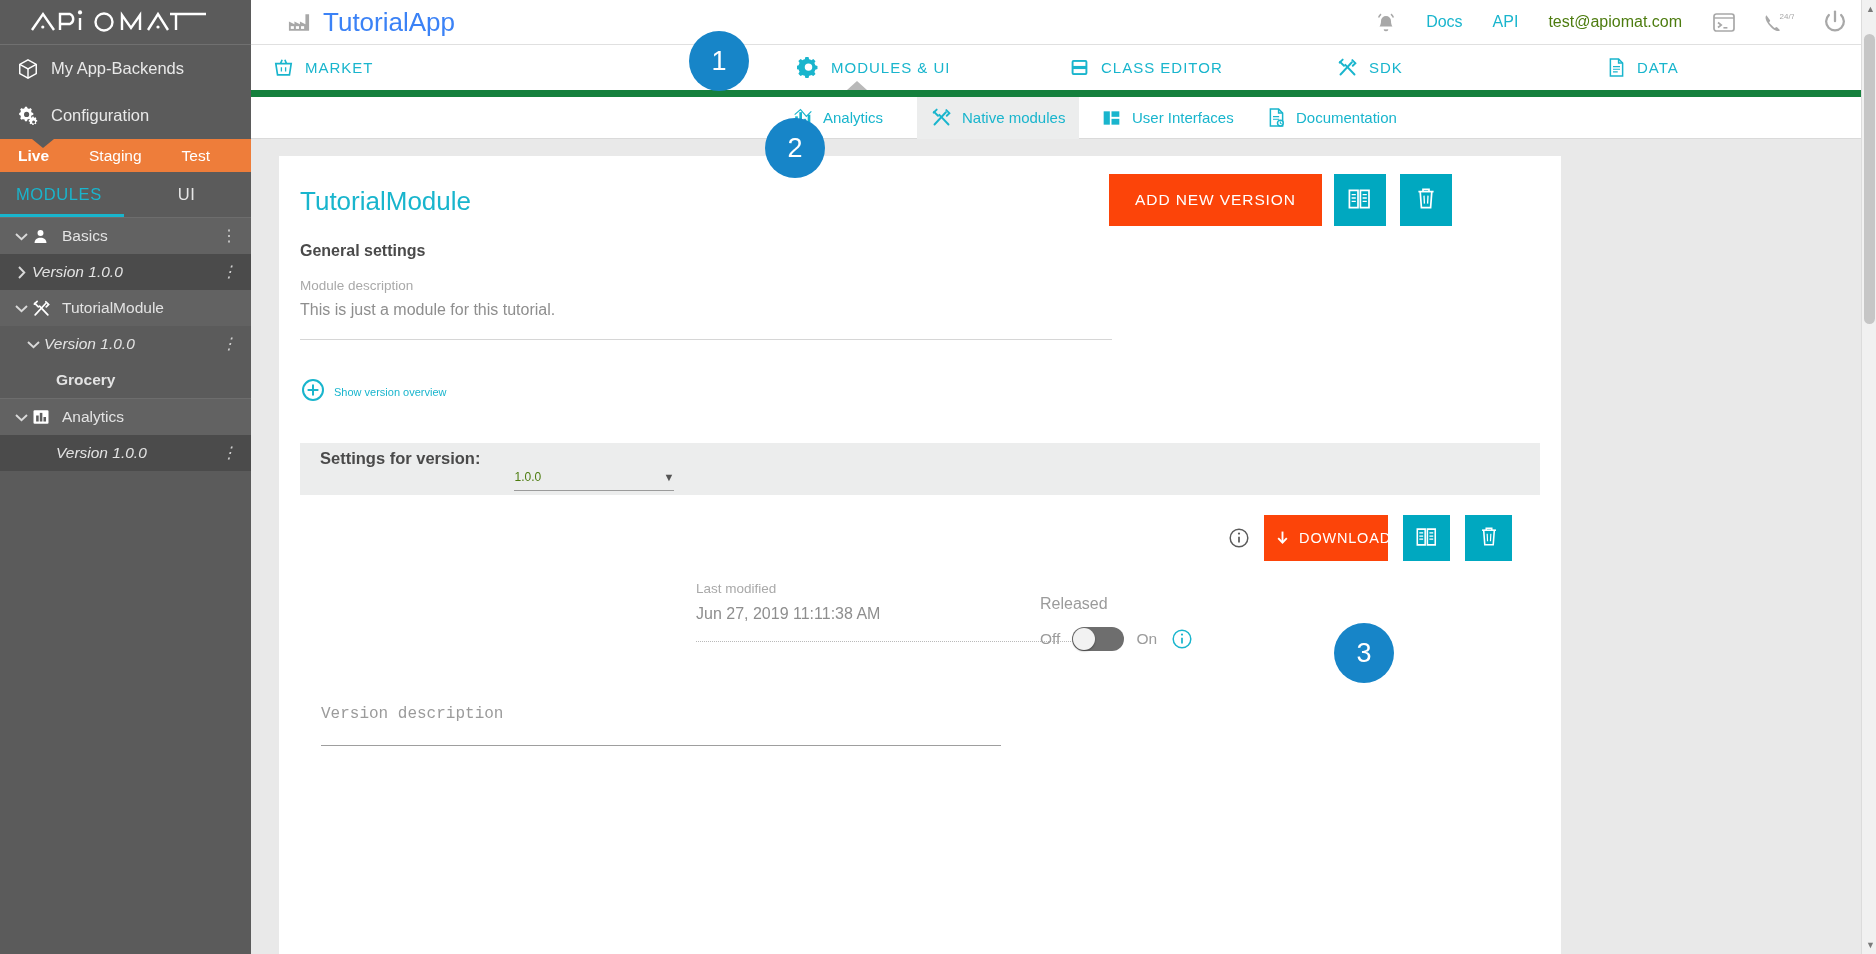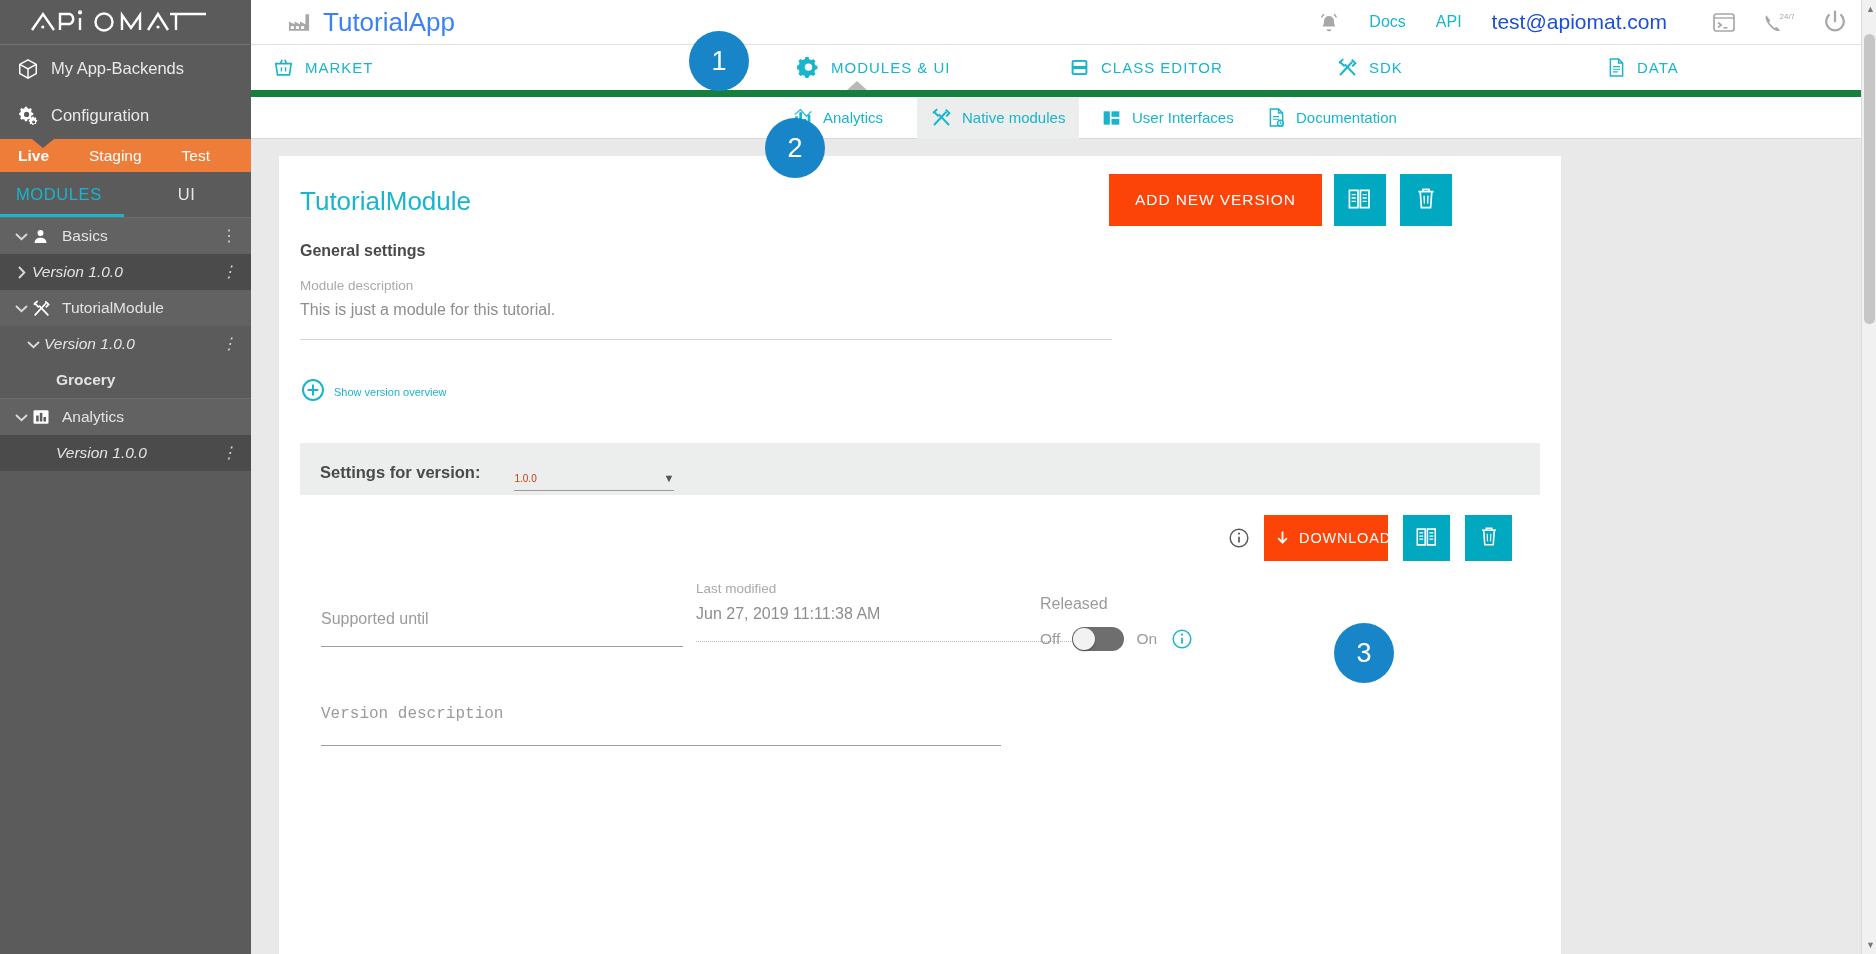--- a/index.html
+++ b/index.html
@@ -46,21 +46,21 @@
   .tree-sep { height: 1px; background: #6d6d6d; }
 
   
   .right { flex: 1; height: 954px; display: flex; flex-direction: column; background: #e9e9e9; position: relative; }
 
   .topbar { height: 45px; background: #ffffff; display: flex; align-items: center; border-bottom: 1px solid #e0e0e0; }
   .app-title { display: flex; align-items: center; margin-left: 37px; color: #3b82f6; font-size: 26px; }
   .app-title .ic { margin-right: 13px; display: flex; }
   .topbar .spacer { flex: 1; }
   .tb-item { color: #19b5cd; font-size: 16px; margin-right: 30px; }
-  .tb-mail { color: #1d4ed8; font-size: 21px; margin-right: 45px; }
+  .tb-mail { color: #4d7c0f; font-size: 16px; margin-right: 30px; }
   .tb-ic { margin-right: 28px; display: flex; align-items: center; }
 
   .mainnav { height: 52px; background: #ffffff; display: flex; align-items: center; position: relative; border-bottom: 7px solid #15803d; }
   .mainnav-item { display: flex; align-items: center; color: #19b5cd; font-size: 15px; letter-spacing: 1px; position: absolute; }
   .mainnav-item .ic { margin-right: 11px; display: flex; align-items: center; }
   .nav-caret { position: absolute; bottom: 0; width: 0; height: 0;
      border-left: 10px solid transparent; border-right: 10px solid transparent; border-bottom: 9px solid #b9b9b9; }
 
   .subnav { height: 42px; background: #ffffff; display: flex; align-items: center; position: relative; border-bottom: 1px solid #dadada; }
   .subnav-item { display: flex; align-items: center; color: #19b5cd; font-size: 15px; position: absolute; height: 42px; padding: 0 14px; }
@@ -85,24 +85,24 @@
 
   .add-version { position: absolute; right: 239px; top: 18px; width: 213px; height: 52px; }
   .ic-btn-1 { position: absolute; right: 175px; top: 18px; width: 52px; height: 52px; }
   .ic-btn-2 { position: absolute; right: 109px; top: 18px; width: 52px; height: 52px; }
 
   .show-overview { position: absolute; left: 22px; top: 222px; display: flex; align-items: center; }
   .show-overview .lbl { color: #19b5cd; font-size: 11px; margin-left: 9px; }
 
   .settings-panel { position: absolute; left: 21px; top: 287px; width: 1240px; }
   .sv-head { height: 52px; background: #eceded; display: flex; align-items: flex-end; }
-  .sv-title { color: #4a4a4a; font-weight: bold; font-size: 16.5px; margin-left: 20px; margin-bottom: 13px; }
+  .sv-title { color: #4a4a4a; font-weight: bold; font-size: 16.5px; margin-left: 20px; margin-bottom: 27px; }
   .sv-select { margin-left: 34px; margin-bottom: 4px; width: 160px; border-bottom: 1px solid #9b9b9b;
      display: flex; align-items: center; justify-content: space-between; padding-bottom: 6px; }
-  .sv-select .v { color: #c2410c; font-size: 10px; }
+  .sv-select .v { color: #4d7c0f; font-size: 12px; }
   .sv-select .car { color: #555; font-size: 11px; }
   .sv-body { background: #ffffff; height: 420px; position: relative; }
 
   .dl-row { position: absolute; right: 28px; top: 20px; display: flex; align-items: center; }
   .info-ic { margin-right: 14px; display: flex; }
   .btn-download { width: 124px; height: 46px; display: flex; align-items: center; }
   .btn-download .dlic { margin-left: 14px; margin-right: 9px; display: flex; }
   .btn-download .lbl { font-size: 14.5px; letter-spacing: .8px; }
   .dl-row .sq { width: 47px; height: 46px; margin-left: 15px; }
 
@@ -545,24 +545,20 @@
                   <svg width="22" height="23" viewBox="0 0 24 25" fill="none" stroke="#ffffff" stroke-width="1.7">
                     <path d="M4.4 5.6 L19.6 5.6"></path>
                     <path d="M9 5.6 L9 3.4 L15 3.4 L15 5.6"></path>
                     <path d="M6.2 5.6 L7.4 21.6 L16.6 21.6 L17.8 5.6"></path>
                     <path d="M10 9.6 L10.4 17.6 M14 9.6 L13.6 17.6" stroke-width="1.3"></path>
                   </svg>
                 </span>
               </button>
             </div>
 
-            <div class="f-supported">
-              <div class="lbl">Supported until</div>
-              <div class="line"></div>
-            </div>
 
             <div class="f-modified">
               <div class="fld-label-sm">Last modified</div>
               <div class="fld-val" style="margin-top:9px">Jun 27, 2019 11:11:38 AM</div>
               <div class="line"></div>
             </div>
 
             <div class="f-released">
               <span class="lbl">Released</span>
               <div class="tgl-row">

